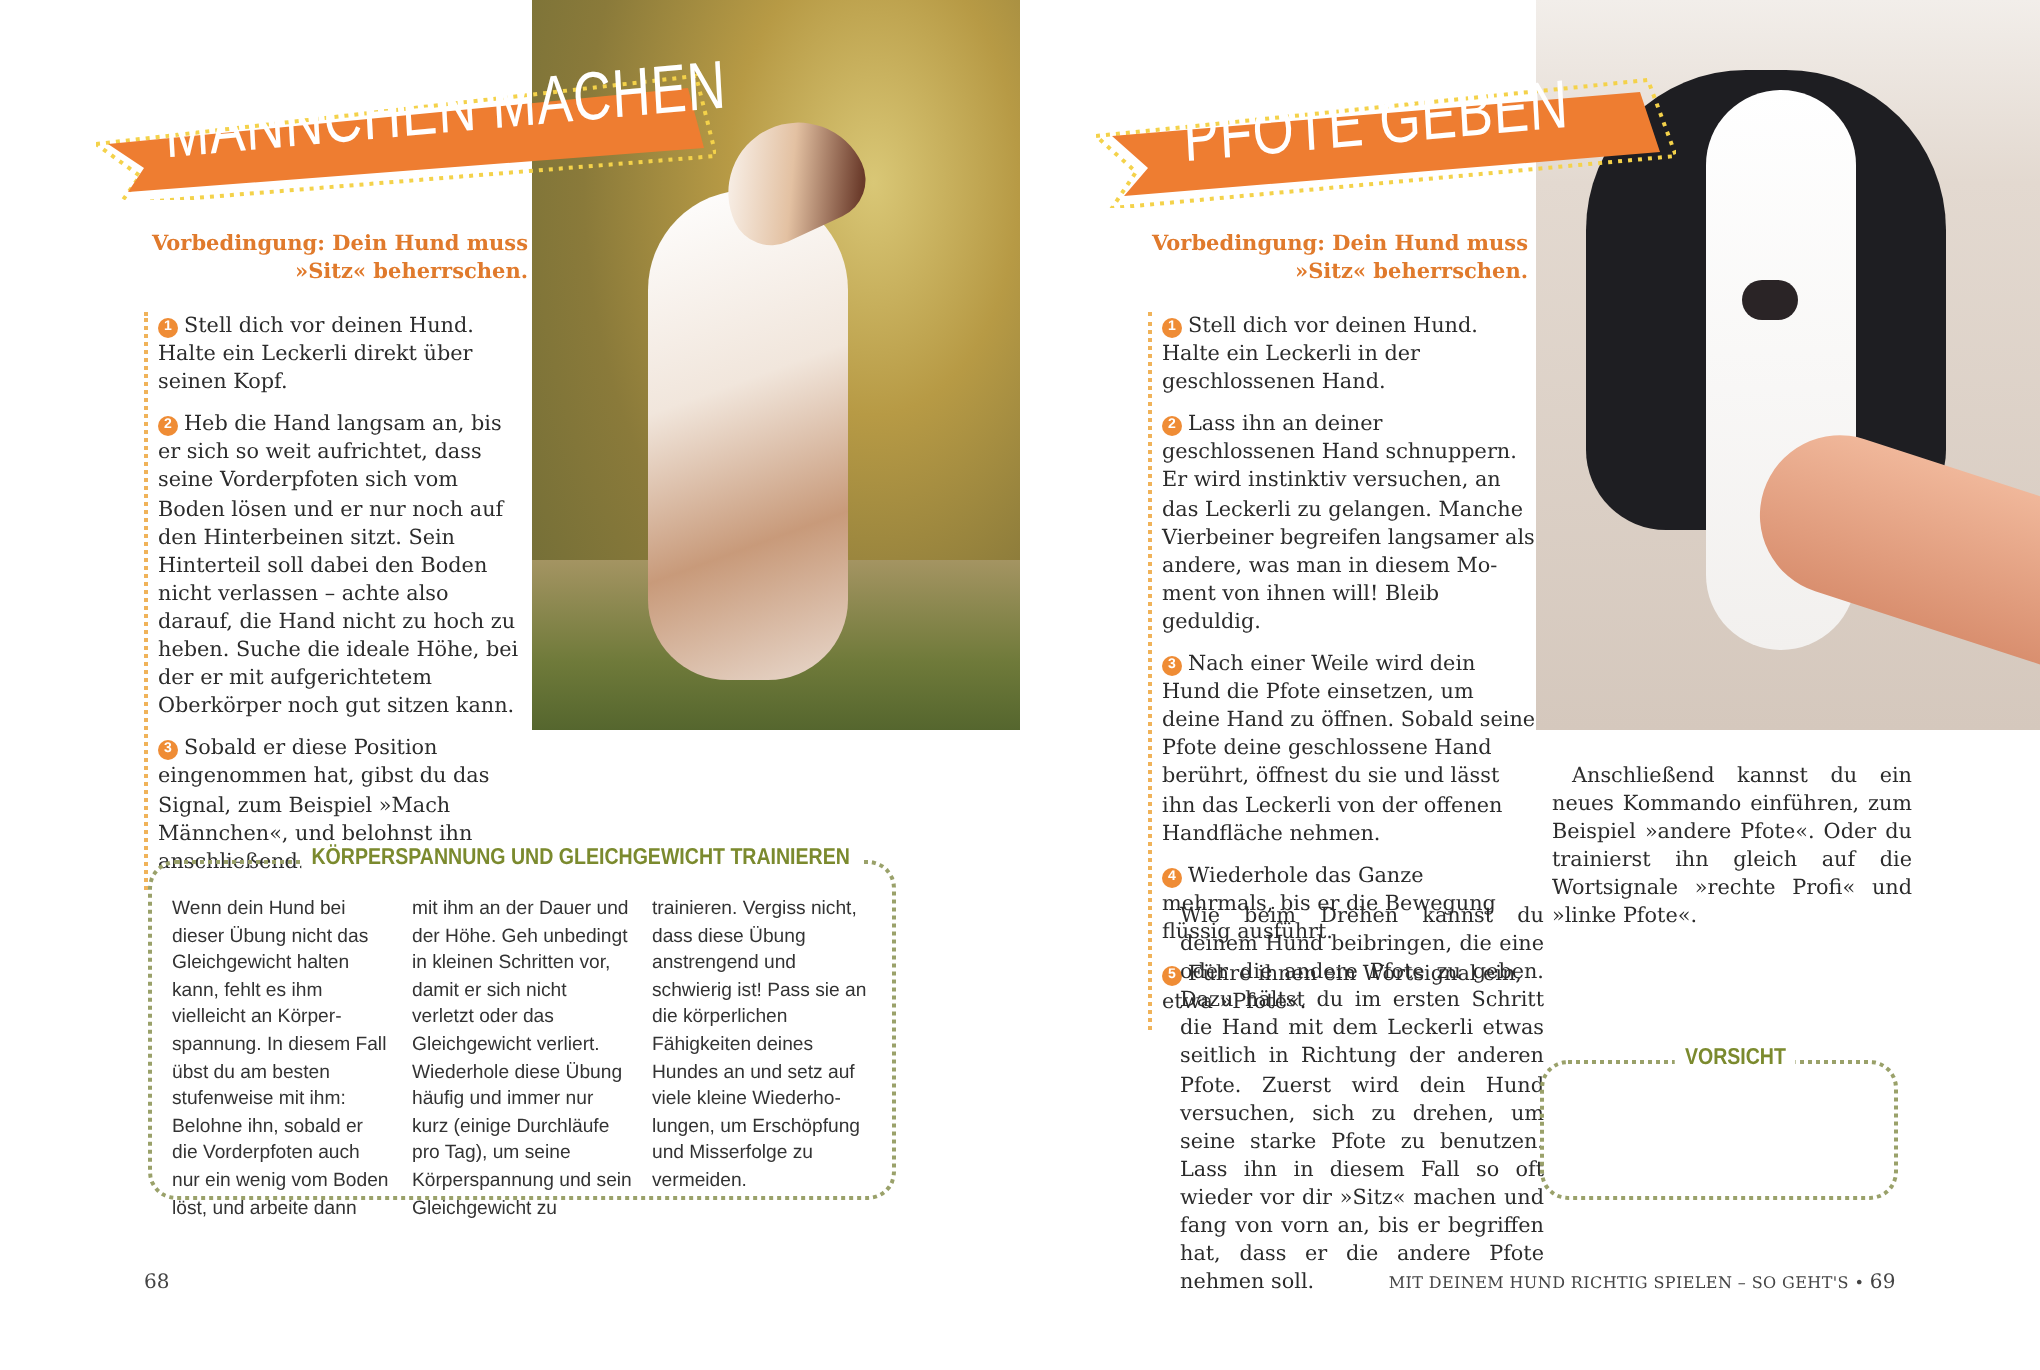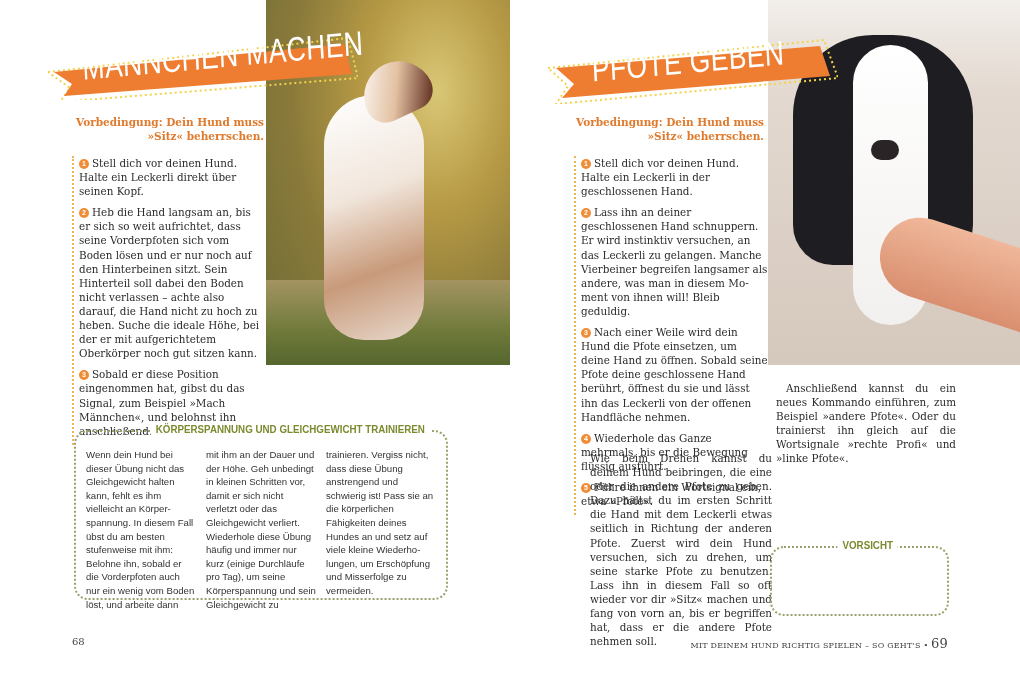--- a/index.html
+++ b/index.html
@@ -59,32 +59,32 @@
   .infobox-title { position:absolute; top:-9px; background:#fff; padding:0 6px;
     font-family:"Liberation Sans", sans-serif; font-size:11.5px; color:#7b8a2e; font-weight:bold;
     transform:scaleX(0.85); transform-origin:center; white-space:nowrap; }
   .infobox-cols { display:flex; }
   .infobox-col { font-family:"Liberation Sans", sans-serif; font-size:9.6px; line-height:13.6px; color:#333;
     transform-origin:left top; }
   #box-left { left:74px; top:430px; width:370px; height:166px; }
   #box-left .infobox-title { left:50px; }
   #box-left .infobox-cols { padding:16px 10px 0 10px; gap:10px; }
   #box-left .infobox-col { width:113px; }
-  #box-right { left:260px; top:530px; width:175px; height:66px;margin-top:16px; }
+  #box-right { left:260px; top:530px; width:175px; height:66px; }
   #box-right .infobox-title { left:60px; }
   #box-right .infobox-col { padding:14px 10px 0 10px; width:160px; }
 
   .body-text { position:absolute; font-size:10.4px; line-height:14.1px; text-align:justify; }
   #body-right-main { left:64px; top:451px; width:182px;margin-left:16px; }
   #body-right-side { left:266px; top:381px; width:180px; text-indent:10px; }
 
   .folio { position:absolute; top:636px; font-size:10px; color:#444; }
   #folio-left { left:72px; }
   #folio-right { right:72px; font-size:8px; letter-spacing:0.2px; }
-  #folio-right .pn { font-size:13px;margin-top:28px; }
+  #folio-right .pn { font-size:10px;margin-top:28px; }
 </style>
 </head>
 <body>
 
 <div class="page" id="left-page">
   <div class="photo" id="photo-left">
     <div class="ground"></div>
     <div class="dog-body"></div>
     <div class="dog-head"></div>
   </div>

